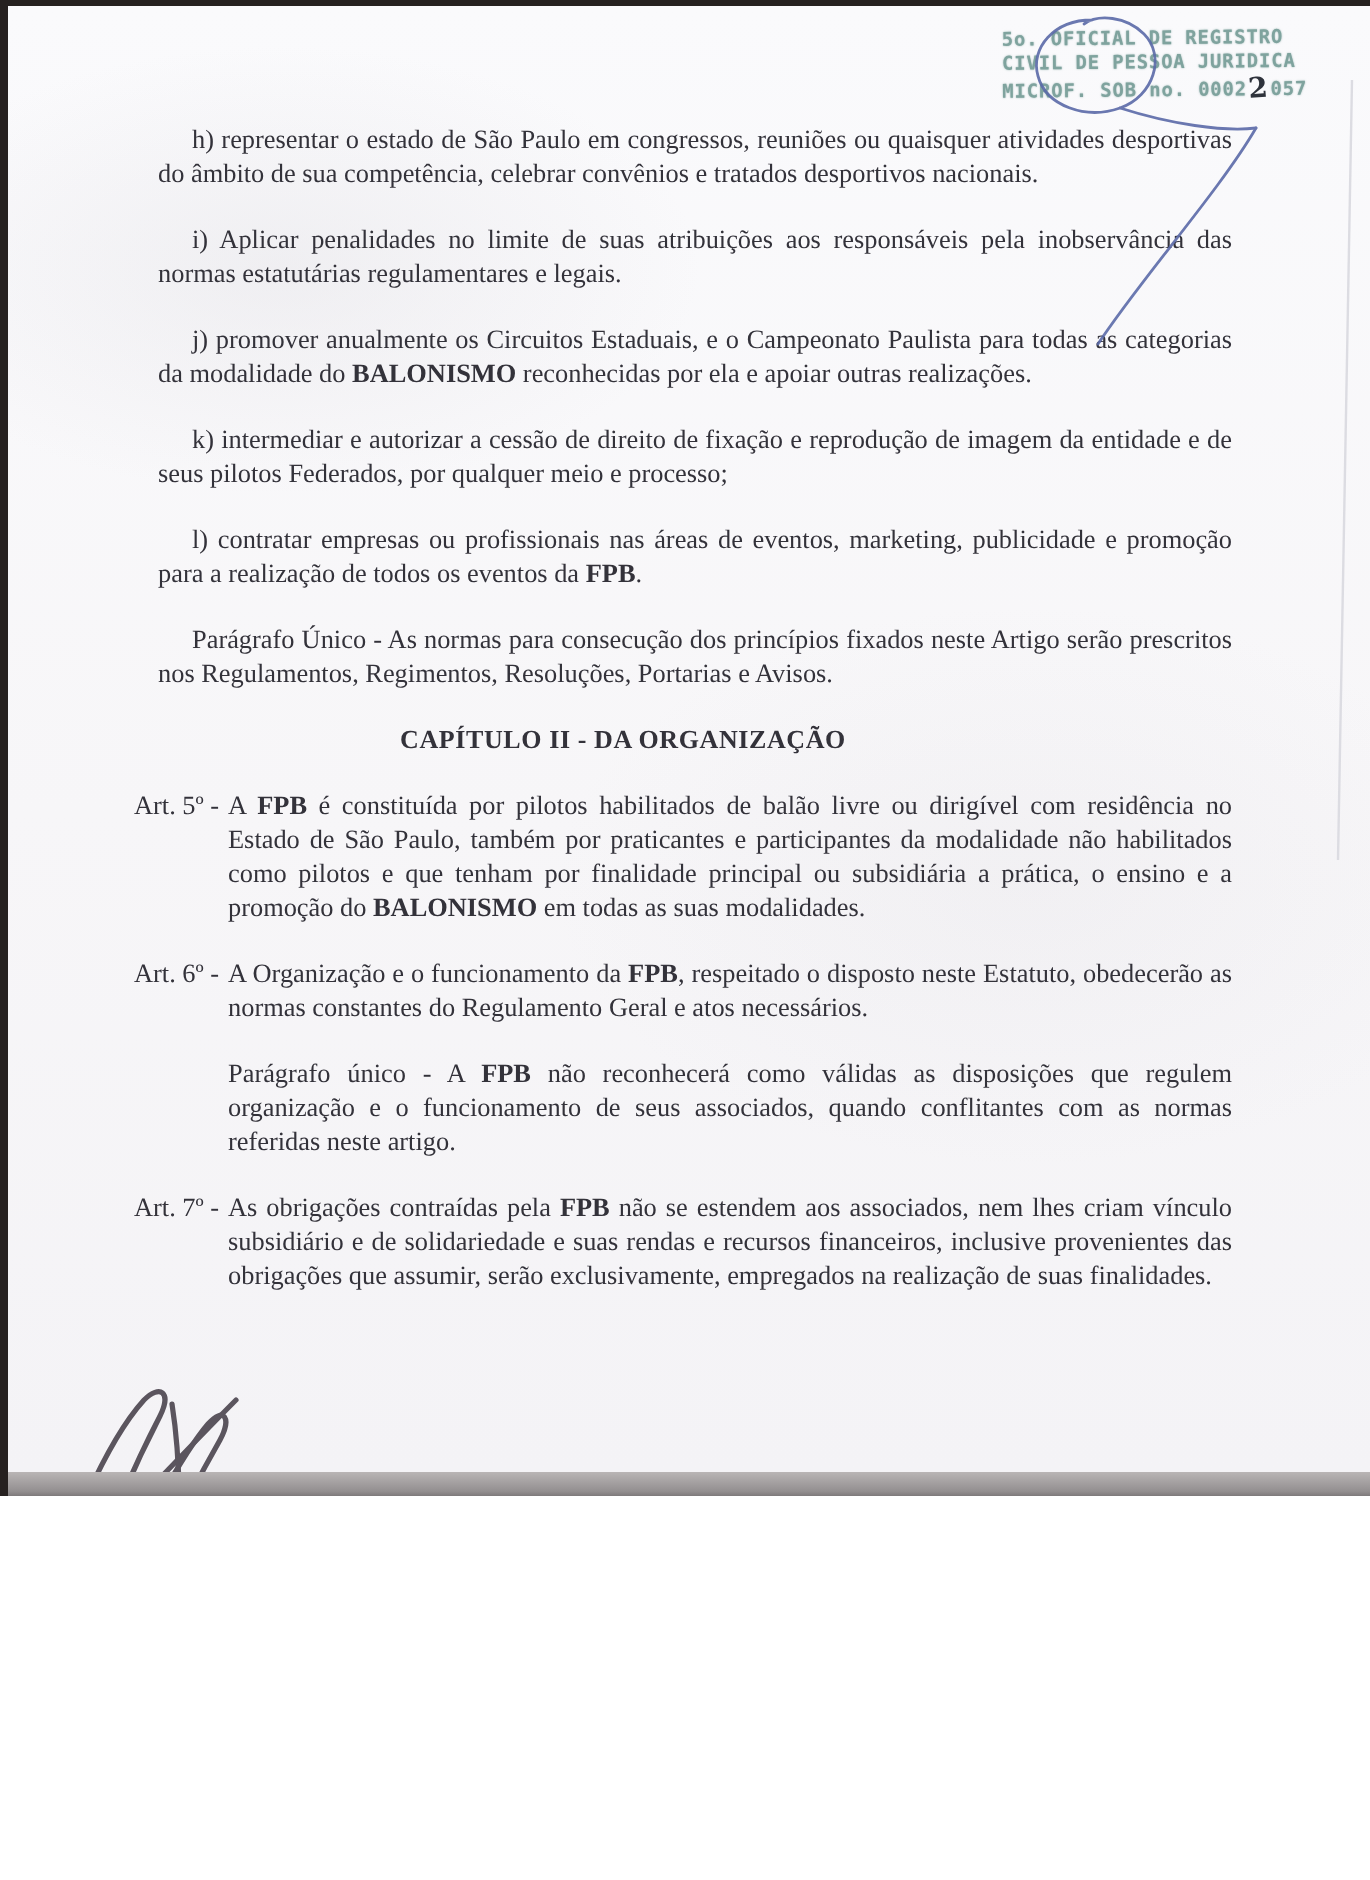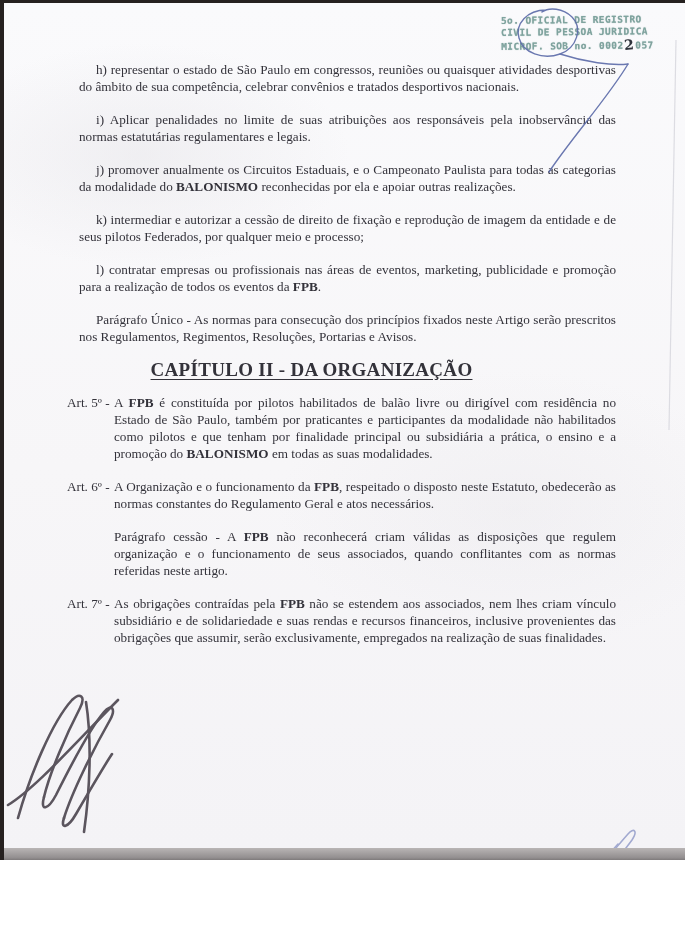--- a/index.html
+++ b/index.html
@@ -1,18 +1,18 @@
 <!DOCTYPE html>
 <html><head>
 <meta charset="utf-8">
 <style>
   html,body{margin:0;padding:0;}
   .scan{
     position:relative;
-    width:685px;height:860px;
+    width:685px;height:748px;
     background:#262120;
     overflow:hidden;
     font-family:"Liberation Serif","DejaVu Serif",serif;
   }
   .paper{
     position:absolute;
     left:4px;top:3px;right:0;bottom:12px;
     background:
       radial-gradient(ellipse 300px 160px at 20% 18%, rgba(210,208,214,.25), rgba(210,208,214,0) 70%),
       radial-gradient(ellipse 340px 200px at 75% 60%, rgba(216,214,220,.18), rgba(216,214,220,0) 70%),
@@ -42,23 +42,22 @@
   }
   
   .text-col{
     position:absolute;left:63px;top:58px;width:549px;
     font-size:13.2px;line-height:17px;color:#33323a;
     text-align:justify;
   }
   .text-col p{margin:0 0 16px;}
   .item{padding-left:12px;text-indent:17px;}
   .center-head{
-    font-size:19px;font-weight:bold;letter-spacing:.3px;
+    font-size:13px;font-weight:bold;letter-spacing:.3px;
     text-align:center;margin:1px 60px 16px 0;
-    text-decoration:underline;
     text-underline-offset:3px;
   }
   .article{position:relative;padding-left:47px;margin:0 0 16px;}
   .article .art-label{position:absolute;left:0;top:0;white-space:nowrap;}
   .article p{margin:0;}
   .article.sub{padding-left:47px;}
   .head-title2{margin-top:60px;}
   .head-chap1{margin-top:48px;margin-bottom:0;}
   .pen-layer{position:absolute;left:0;top:0;width:685px;height:940px;pointer-events:none;}
   b{font-weight:bold;}
@@ -89,21 +88,21 @@
         <span class="art-label">Art. 5º -</span>
         <p><span>A </span><b>FPB</b><span> é constituída por pilotos habilitados de balão livre ou dirigível com residência no Estado de São Paulo, também por praticantes e participantes da modalidade não habilitados como pilotos e que tenham por finalidade principal ou subsidiária a prática, o ensino e a promoção do </span><b>BALONISMO</b><span> em todas as suas modalidades.</span></p>
       </div>
 
       <div class="article">
         <span class="art-label">Art. 6º -</span>
         <p><span>A Organização e o funcionamento da </span><b>FPB</b><span>, respeitado o disposto neste Estatuto, obedecerão as normas constantes do Regulamento Geral e atos necessários.</span></p>
       </div>
 
       <div class="article sub">
-        <p><span>Parágrafo cessão - A </span><b>FPB</b><span> não reconhecerá criam válidas as disposições que regulem organização e o funcionamento de seus associados, quando conflitantes com as normas referidas neste artigo.</span></p>
+        <p><span>Parágrafo único - A </span><b>FPB</b><span> não reconhecerá como válidas as disposições que regulem organização e o funcionamento de seus associados, quando conflitantes com as normas referidas neste artigo.</span></p>
       </div>
 
       <div class="article">
         <span class="art-label">Art. 7º -</span>
         <p><span>As obrigações contraídas pela </span><b>FPB</b><span> não se estendem aos associados, nem lhes criam vínculo subsidiário e de solidariedade e suas rendas e recursos financeiros, inclusive provenientes das obrigações que assumir, serão exclusivamente, empregados na realização de suas finalidades.</span></p>
       </div>
 
     </div>
   </div>
 

